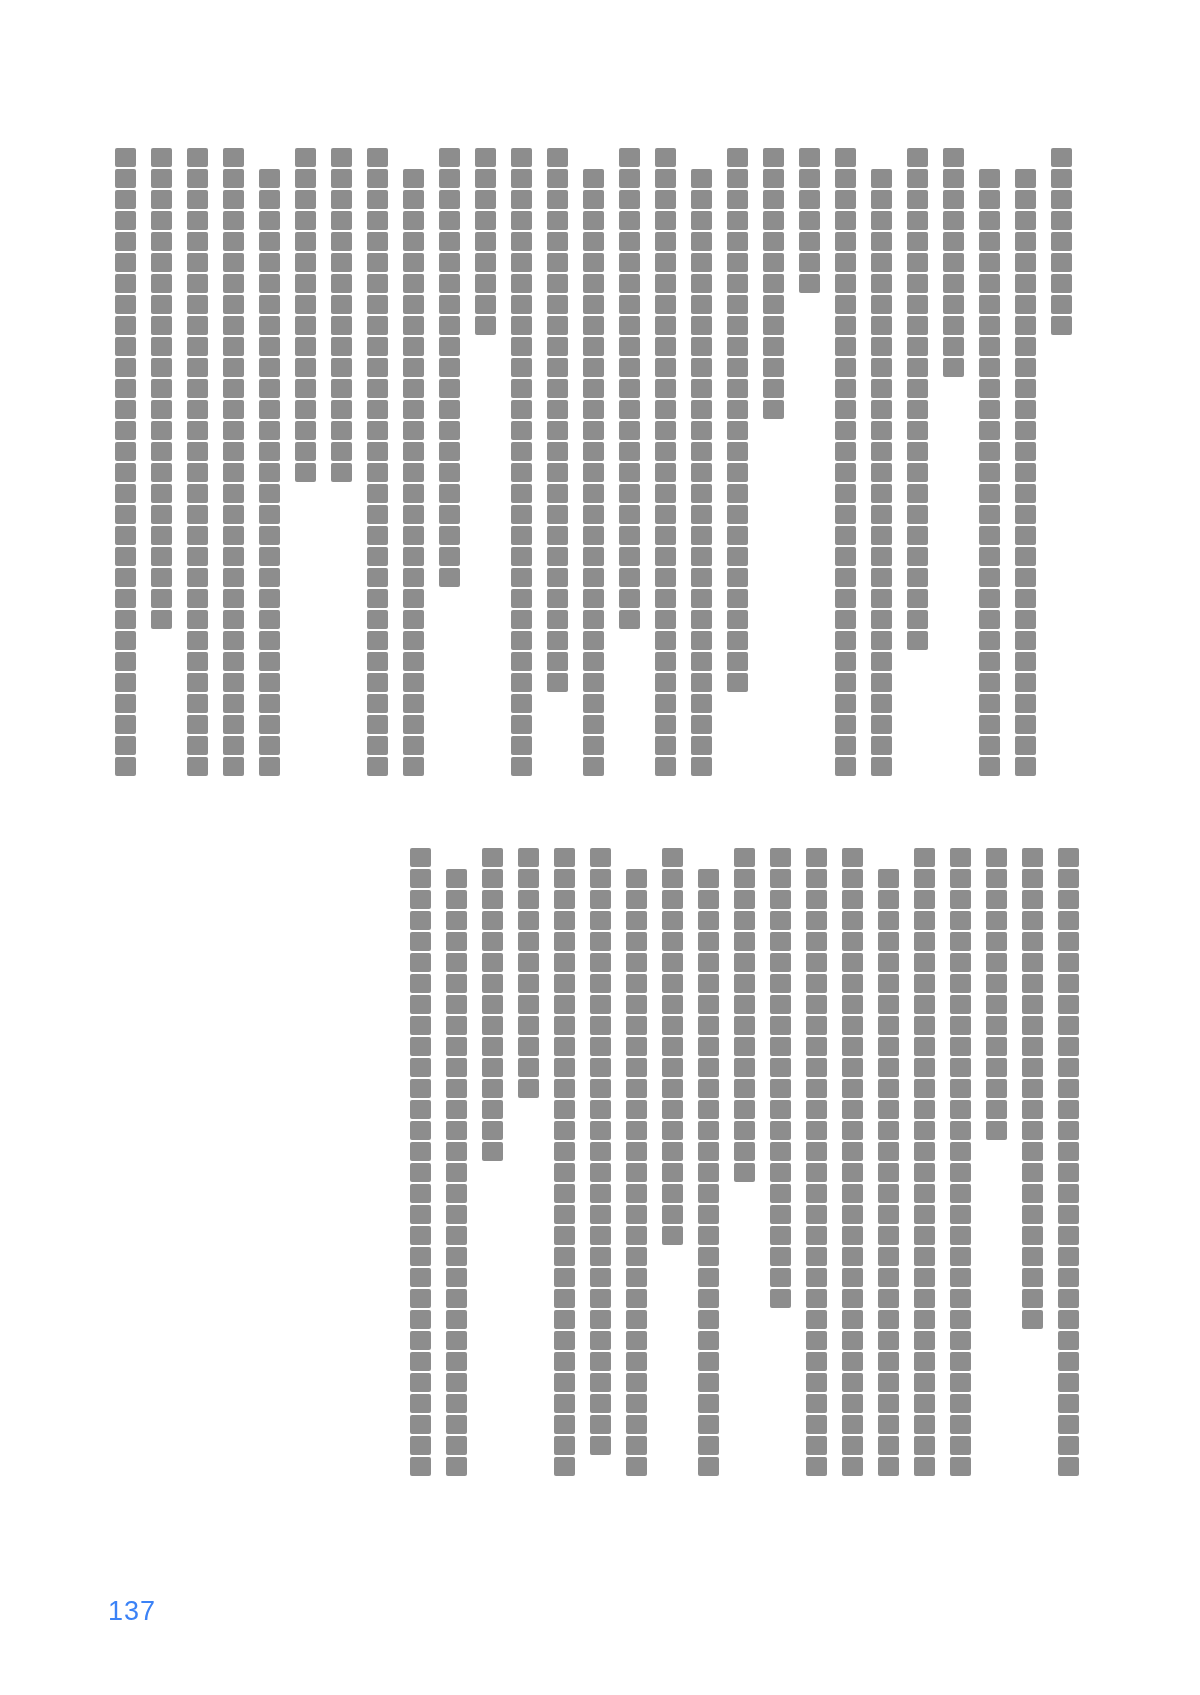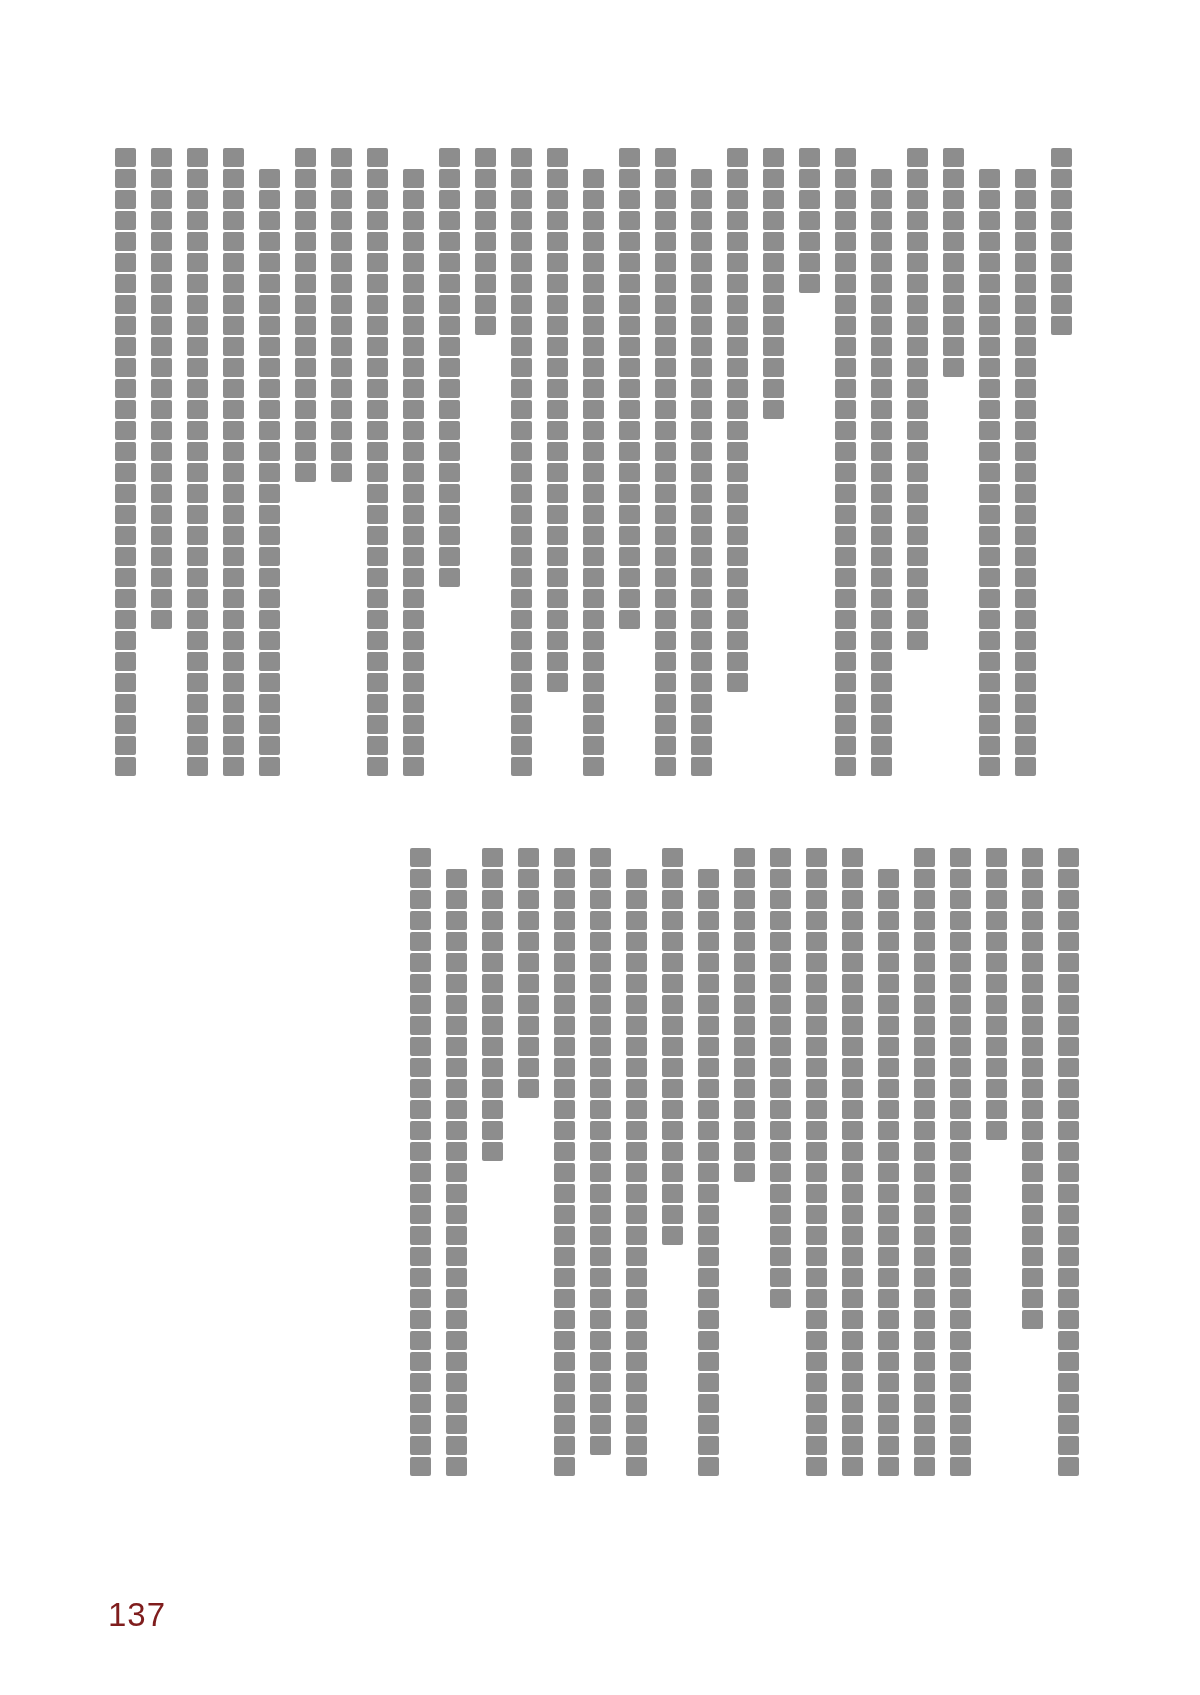--- a/index.html
+++ b/index.html
@@ -38,23 +38,23 @@
     height: 19px;
     background: #8d8d8d;
     border-radius: 2px;
     flex: 0 0 auto;
   }
   .page-number {
     position: absolute;
     left: 108px;
     top: 1596px;
     font-family: "Liberation Sans", "DejaVu Sans", sans-serif;
-    font-size: 33px;
+    font-size: 27px;
     letter-spacing: 1px;
-    color: #7f1d1d;
+    color: #3b82f6;
   }
 </style>
 </head>
 <body>
 
 <div class="page">
 
   <div class="text-block text-block-upper">
       <div class="col" style="margin-top: 0px;">
         <div class="cell"></div>

